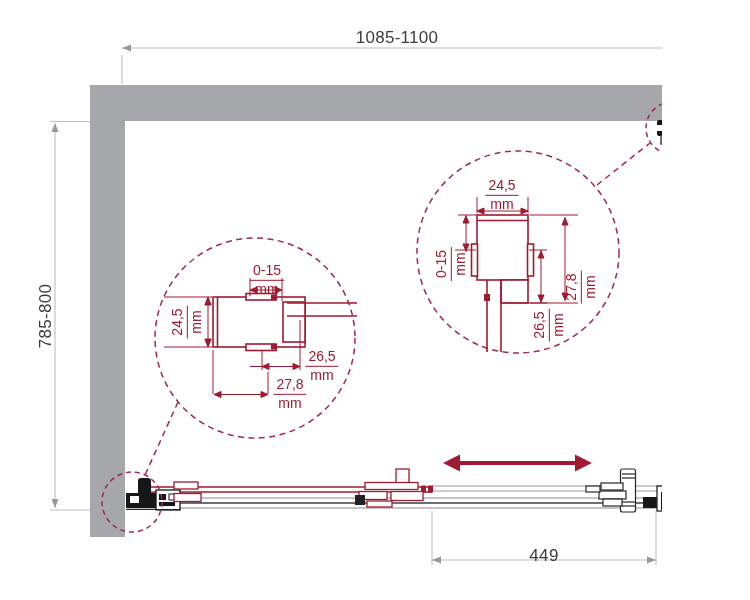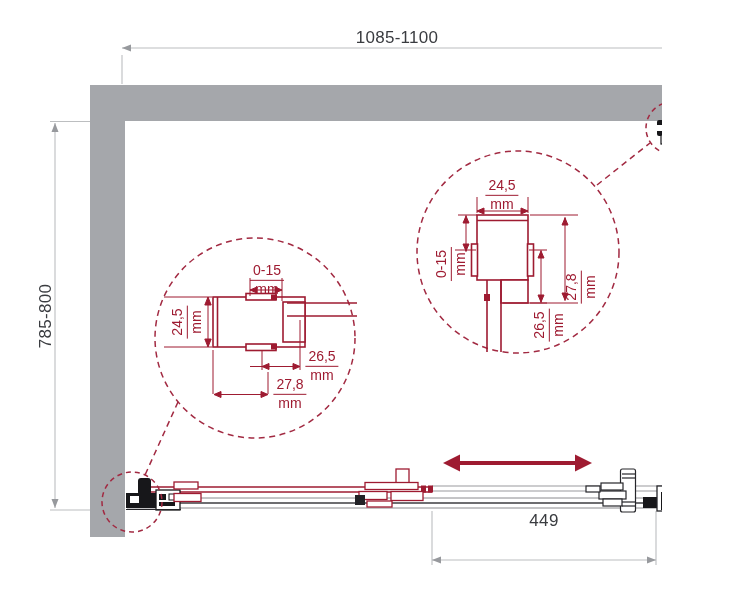--- a/index.html
+++ b/index.html
@@ -220,21 +220,21 @@
     <line x1="530" y1="215" x2="578" y2="215" fill="none"></line>
     <line x1="530" y1="303" x2="578" y2="303" fill="none"></line>
     <line x1="565" y1="217" x2="565" y2="301" fill="none"></line>
     <polygon points="565,218 562,225 568,225"></polygon>
     <polygon points="565,300 562,293 568,293"></polygon>
   </g>
 </svg>
 
   <div class="lbl" style="left:397px;top:37px;">1085-1100</div>
   <div class="lbl rot" style="left:45px;top:316px;">785-800</div>
-  <div class="lbl" style="left:544px;top:520px;">449</div>
+  <div class="lbl" style="left:544px;top:555px;">449</div>
 
   <div class="ddim" style="left:267px;top:280px;">
     <span class="v">0-15</span>
     <span class="u">mm</span>
   </div>
   <div class="ddim rot" style="left:187px;top:322px;">
     <span class="v">24,5</span>
     <span class="u">mm</span>
   </div>
   <div class="ddim" style="left:322px;top:366px;">

